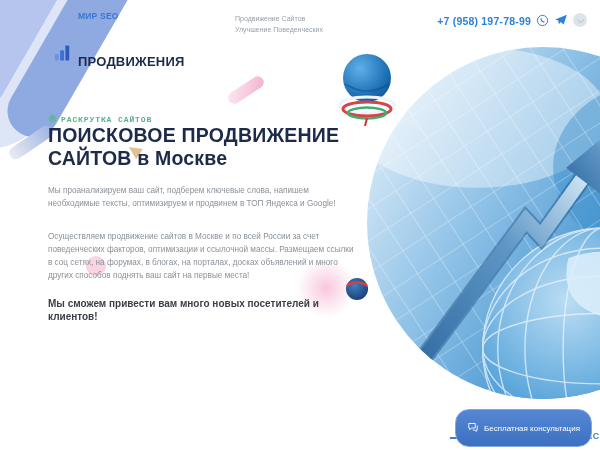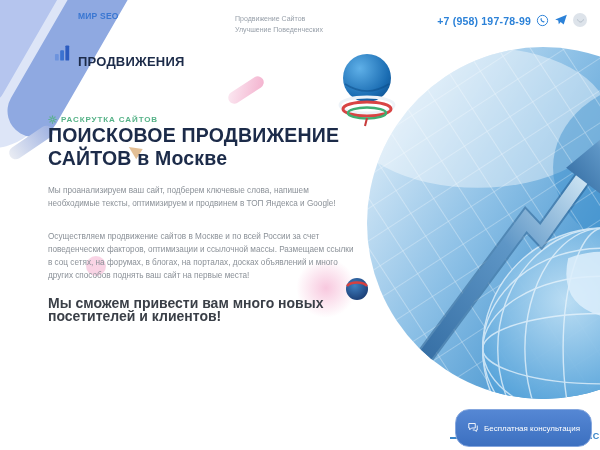--- a/index.html
+++ b/index.html
@@ -33,28 +33,28 @@
   .logo-l1 { font-size:8.5px; color:#3a77d2; }
   .logo-l2 { font-size:13px; color:#1c2b49;margin-top:36px; }
   .nav { position:absolute; left:235px; top:13px; z-index:5; font-size:7px; color:#98a0aa; line-height:11px; }
   .nav-item { cursor:pointer; }
   .contact { position:absolute; right:13px; top:13px; z-index:5; display:flex; align-items:flex-end; gap:5px; }
   .phone { font-size:10.5px; font-weight:bold; color:#2c82d8; letter-spacing:.2px; cursor:pointer; }
   .msg-icon { display:inline-flex; align-items:center; justify-content:center; cursor:pointer; }
   .gray-circle { width:14px; height:14px; border-radius:50%; background:#dde3ea; }
 
   
-  .eyebrow { position:absolute; left:48px; top:110px; display:flex; align-items:center; gap:4px; z-index:2; }
+  .eyebrow { position:absolute; left:48px; top:110px; display:flex; align-items:center; gap:4px; z-index:2;font-family:Liberation Mono, monospace; }
   .eyebrow-label { font-size:8px; font-weight:bold; color:#55b287; letter-spacing:.9px; }
   .hero-title { position:absolute; left:48px; top:124px; z-index:2; white-space:pre-line;
                 font-size:19.5px; line-height:23px; font-weight:bold; color:#1c2b49; letter-spacing:.2px; }
   .para { position:absolute; left:48px; z-index:2; font-size:8.2px; line-height:13px; color:#8b9198; }
   .para-1 { top:184px; width:300px; }
   .para-2 { top:230px; width:308px; }
-  .para-3 { top:297px; width:300px; font-weight:bold; color:#3a3f47; font-size:14px; }
+  .para-3 { top:297px; width:300px; font-weight:bold; color:#3a3f47; font-size:10px; }
 
   
   .hero-image { position:absolute; left:367px; top:47px; width:352px; height:352px;
                 border-radius:50%; overflow:hidden; z-index:1; }
   .satellite  { position:absolute; left:337px; top:52px; z-index:2; }
   .mini-sphere{ position:absolute; left:344px; top:276px; z-index:2; }
 
   
   .why-link { position:absolute; left:0; right:0; bottom:9px; z-index:4;
               display:flex; justify-content:flex-end; align-items:center; gap:6px; cursor:pointer; }

